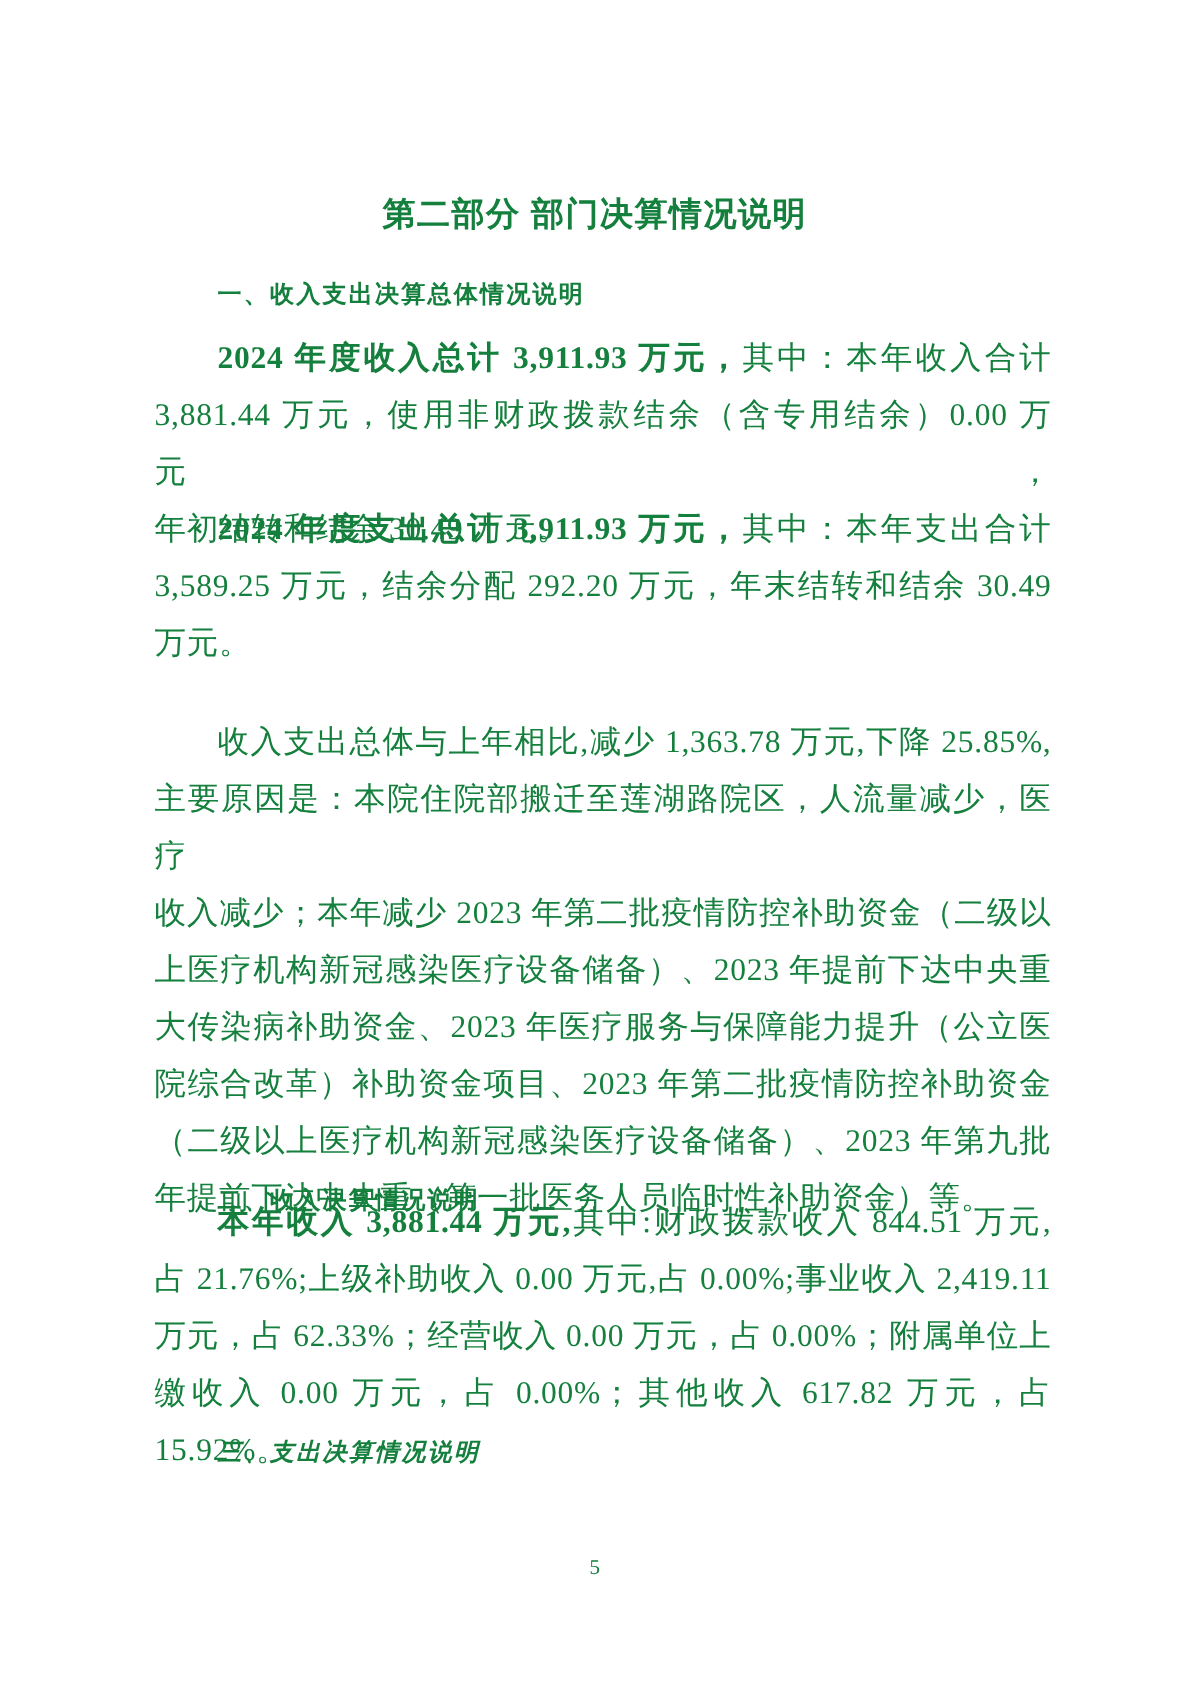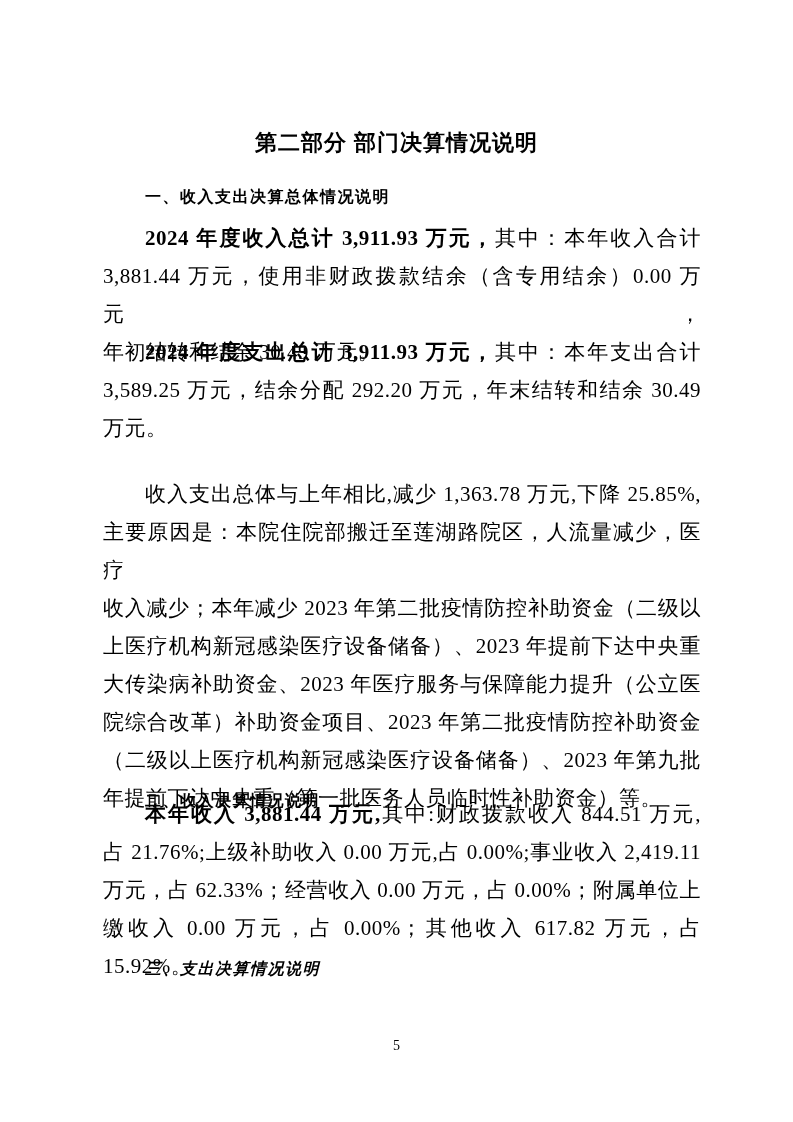--- a/index.html
+++ b/index.html
@@ -5,21 +5,21 @@
   html, body {
     margin: 0;
     padding: 0;
     background: #ffffff;
   }
   .page {
     position: relative;
     width: 793px;
     height: 1122px;
     background: #ffffff;
-    color: #000000;
+    color: #15803d;
     font-family: "Liberation Serif", "DejaVu Serif", serif;
     overflow: hidden;
   }
   .content {
     position: absolute;
     left: 103px;
     top: 0;
     width: 598px;
   }
   .doc-title {

